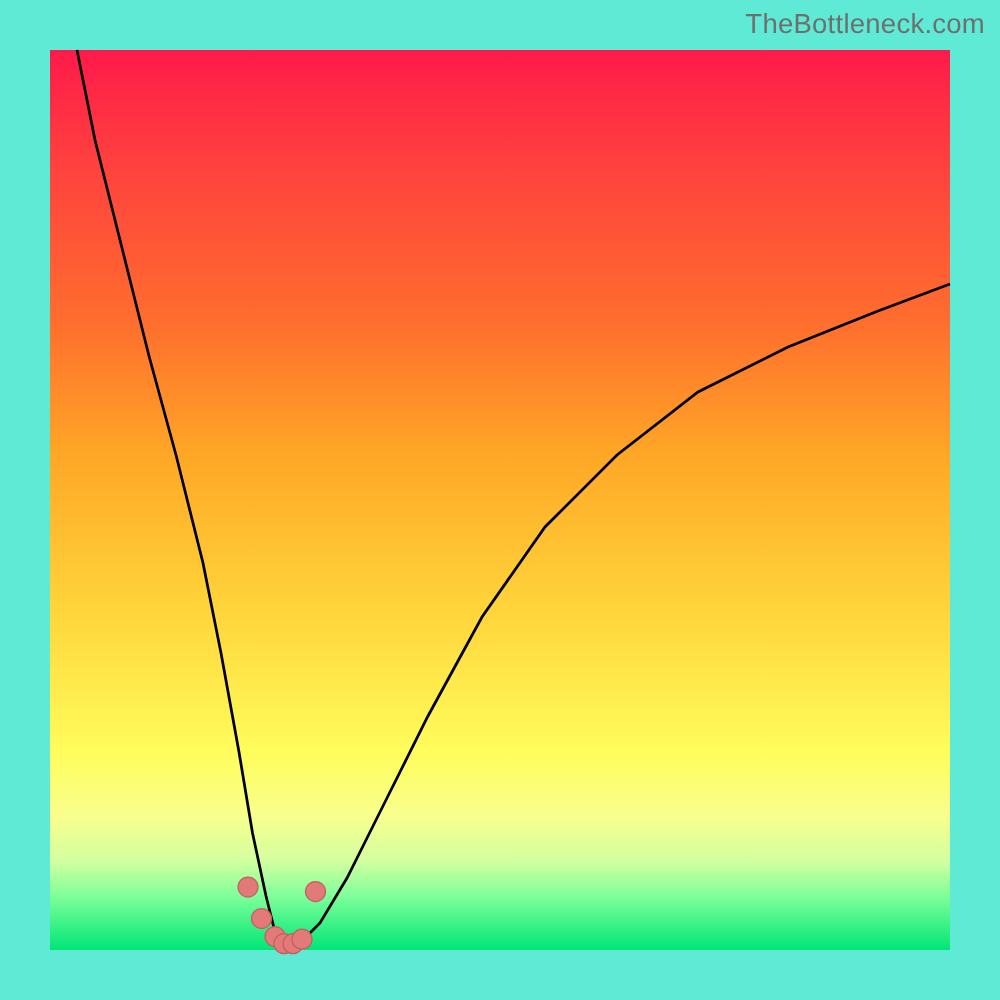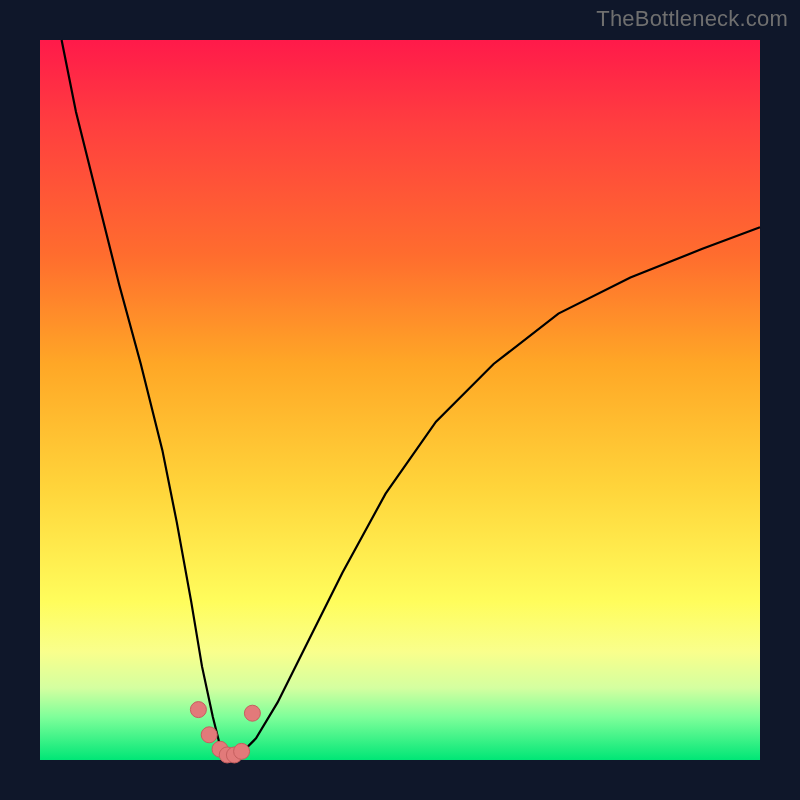--- a/index.html
+++ b/index.html
@@ -8,21 +8,21 @@
     width: 800px;
     height: 800px;
     overflow: hidden;
     background: #000;
     font-family: Arial, Helvetica, sans-serif;
   }
   .frame {
     position: relative;
     width: 800px;
     height: 800px;
-    background: #0f172a;
+    background: #5eead4;
   }
   .plot {
     position: absolute;
     left: 40px;
     top: 40px;
     width: 720px;
     height: 720px;
     background: linear-gradient(
       to bottom,
       #ff1a4a 0%,

